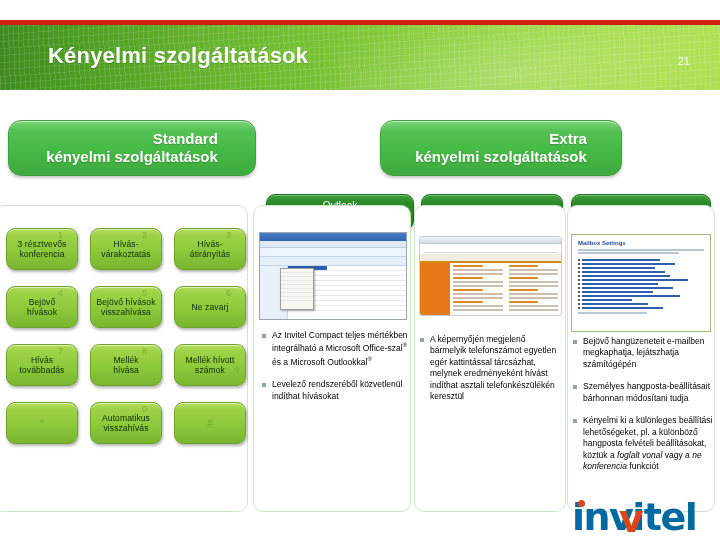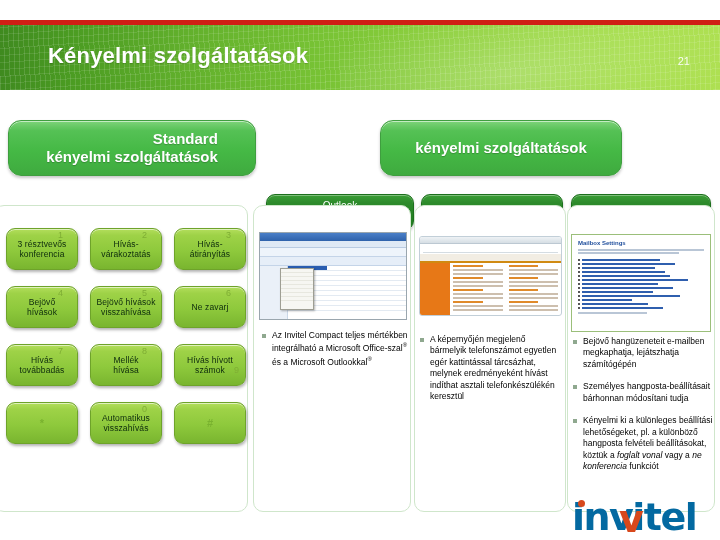--- a/index.html
+++ b/index.html
@@ -202,20 +202,21 @@
   </div>
 
   <div class="pill" id="pill-standard">
     <div>
       <div>Standard</div>
       <div>kényelmi szolgáltatások</div>
     </div>
   </div>
   <div class="pill" id="pill-extra">
     <div>
+      <div>Extra</div>
       <div>kényelmi szolgáltatások</div>
     </div>
   </div>
 
   <div class="subhdr" id="subhdr-0">
     <div>
       <div>Outlook</div>
       <div>integráció</div>
     </div>
   </div>
@@ -287,21 +288,21 @@
     <div class="key" style="left:90px; top:116px;">
       <span class="key-num">8</span>
       <span class="key-label">
         <span>Mellék</span><br>
         <span>hívása</span>
       </span>
     </div>
     <div class="key" style="left:174px;top:116px;">
       <span class="key-num" style="top:20px;right:6px;">9</span>
       <span class="key-label">
-        <span>Hívás hívott</span><br>
+        <span>Mellék hívott</span><br>
         <span>számok</span>
       </span>
     </div>
 
     <div class="key" style="left:6px;  top:174px;">
       <span class="key-glyph">*</span>
     </div>
     <div class="key" style="left:90px; top:174px;">
       <span class="key-num">0</span>
       <span class="key-label">
@@ -466,20 +467,24 @@
         </div>
       <div class="vm-sub" style="width:55%;margin-top:3px"></div>
     </div>
   </div>
 
   <div class="bullets" id="bullets-0">
     <div class="bullet">
       <span class="dot"></span>
       <span class="txt"><span>Az Invitel Compact teljes mértékben integrálható a Microsoft Office-szal</span><span class="sup">®</span><span> és a Microsoft Outlookkal</span><span class="sup">®</span></span>
     </div>
+    <div class="bullet">
+      <span class="dot"></span>
+      <span class="txt">Levelező rendszeréből közvetlenül indíthat hívásokat</span>
+    </div>
   </div>
 
   <div class="bullets" id="bullets-1">
     <div class="bullet">
       <span class="dot"></span>
       <span class="txt">A képernyőjén megjelenő bármelyik telefonszámot egyetlen egér kattintással tárcsázhat, melynek eredményeként hívást indíthat asztali telefonkészülékén keresztül</span>
     </div>
   </div>
 
   <div class="bullets" id="bullets-2">

